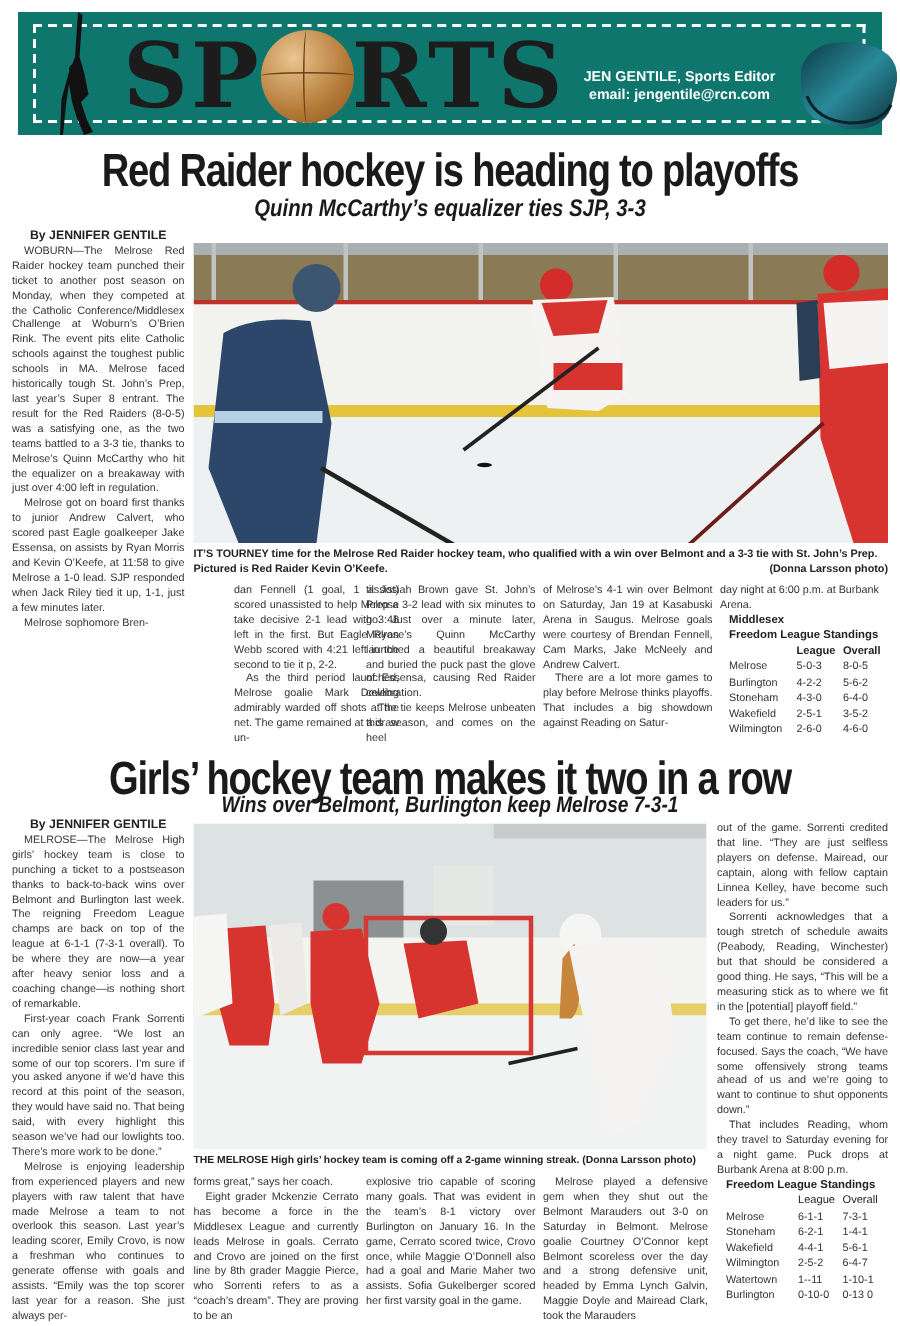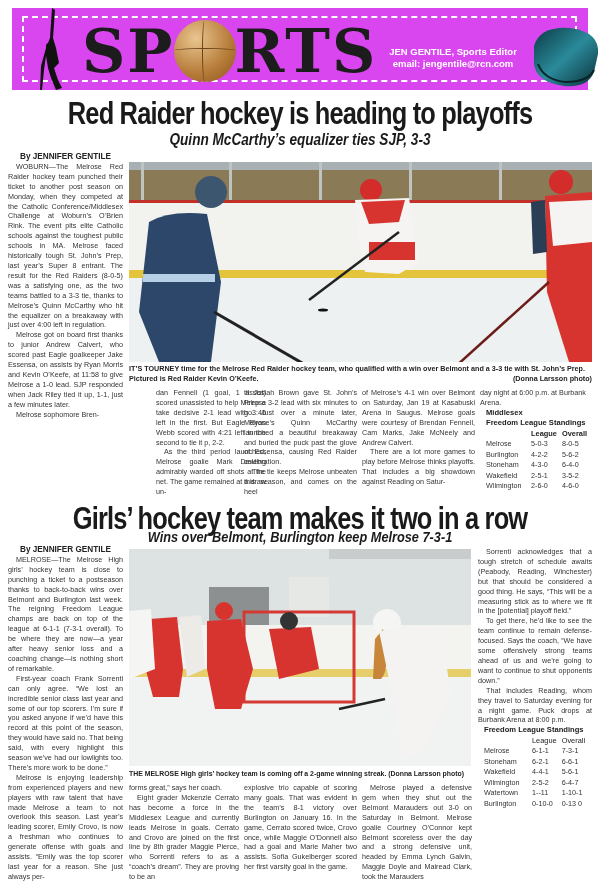--- a/index.html
+++ b/index.html
@@ -1,20 +1,20 @@
 <!DOCTYPE html>
 <html><head>
 <meta charset="utf-8">
 <style>
   * { box-sizing: border-box; margin: 0; padding: 0; }
   html, body { width: 600px; height: 884px; background: #ffffff; overflow: hidden; }
   body { font-family: "Liberation Sans", sans-serif; color: #222; position: relative; }
 
   
-  .banner { position: absolute; left: 12px; top: 8px; width: 576px; height: 82px; background: #d946ef; }
+  .banner { position: absolute; left: 12px; top: 8px; width: 576px; height: 82px; background: #0f766e; }
   .banner-dash { position: absolute; left: 10px; top: 8px; width: 555px; height: 66px; border: 2px dashed #fff; }
   .gymnast { position: absolute; left: 28px; top: 0px; width: 26px; height: 88px; }
   .logo-text { position: absolute; left: 70px; top: 10px; font-family: "DejaVu Serif", serif; font-weight: 900; font-size: 60px; letter-spacing: 2px; color: #1c1c1c; line-height: 66px; }
   .logo-text .gap { display: inline-block; width: 60px; }
   .basketball { position: absolute; left: 162px; top: 12px; width: 62px; height: 62px; border-radius: 50%; background: radial-gradient(circle at 35% 30%, #e9c590, #b57a37 60%, #8a5622); }
   .basketball::before { content: ""; position: absolute; left: 28px; top: 0; width: 4px; height: 62px; border-left: 1.5px solid #6b4219; border-radius: 50%; }
   .basketball::after { content: ""; position: absolute; left: 0; top: 28px; width: 62px; height: 4px; border-top: 1.5px solid #6b4219; border-radius: 50%; }
   .editor { position: absolute; left: 372px; top: 38px; width: 138px; color: #fff; text-align: center; font-size: 9.5px; font-weight: bold; line-height: 12px; }
   .puck { position: absolute; left: 518px; top: 18px; width: 72px; height: 62px; }
 
@@ -214,41 +214,42 @@
   <p style="text-indent:0">forms great,” says her coach.</p>
   <p>Eight grader Mckenzie Cerrato has become a force in the Middlesex League and currently leads Melrose in goals. Cerrato and Crovo are joined on the first line by 8th grader Maggie Pierce, who Sorrenti refers to as a “coach’s dream”. They are proving to be an</p>
 </div>
 <div class="col" style="left:244px;top:783px;width:113px;">
   <p style="text-indent:0">explosive trio capable of scoring many goals. That was evident in the team’s 8-1 victory over Burlington on January 16. In the game, Cerrato scored twice, Crovo once, while Maggie O’Donnell also had a goal and Marie Maher two assists. Sofia Gukelberger scored her first varsity goal in the game.</p>
 </div>
 <div class="col" style="left:362px;top:783px;width:110px;">
   <p>Melrose played a defensive gem when they shut out the Belmont Marauders out 3-0 on Saturday in Belmont. Melrose goalie Courtney O’Connor kept Belmont scoreless over the day and a strong defensive unit, headed by Emma Lynch Galvin, Maggie Doyle and Mairead Clark, took the Marauders</p>
 </div>
 <div class="col" style="left:478px;top:547px;width:114px;">
+  <p style="text-indent:0">out of the game. Sorrenti credited that line. “They are just selfless players on defense. Mairead, our captain, along with fellow captain Linnea Kelley, have become such leaders for us.”</p>
   <p>Sorrenti acknowledges that a tough stretch of schedule awaits (Peabody, Reading, Winchester) but that should be considered a good thing. He says, “This will be a measuring stick as to where we fit in the [potential] playoff field.”</p>
   <p>To get there, he’d like to see the team continue to remain defense-focused. Says the coach, “We have some offensively strong teams ahead of us and we’re going to want to continue to shut opponents down.”</p>
   <p>That includes Reading, whom they travel to Saturday evening for a night game. Puck drops at Burbank Arena at 8:00 p.m.</p>
   <div class="standings" style="margin-left:6px;">
     <div class="title">Freedom League Standings</div>
     <table>
       <tbody>
           <tr>
         <th style="width:48px"></th>
         <th style="font-weight:normal">League</th>
         <th style="font-weight:normal">Overall</th>
       </tr>
       <tr>
             <td>Melrose</td>
             <td>6-1-1</td>
             <td>7-3-1</td>
           </tr>
       <tr>
             <td>Stoneham</td>
             <td>6-2-1</td>
-            <td>6-6-1</td>
+            <td>1-4-1</td>
           </tr>
       <tr>
             <td>Wakefield</td>
             <td>4-4-1</td>
             <td>5-6-1</td>
           </tr>
       <tr>
             <td>Wilmington</td>
             <td>2-5-2</td>
             <td>6-4-7</td>

